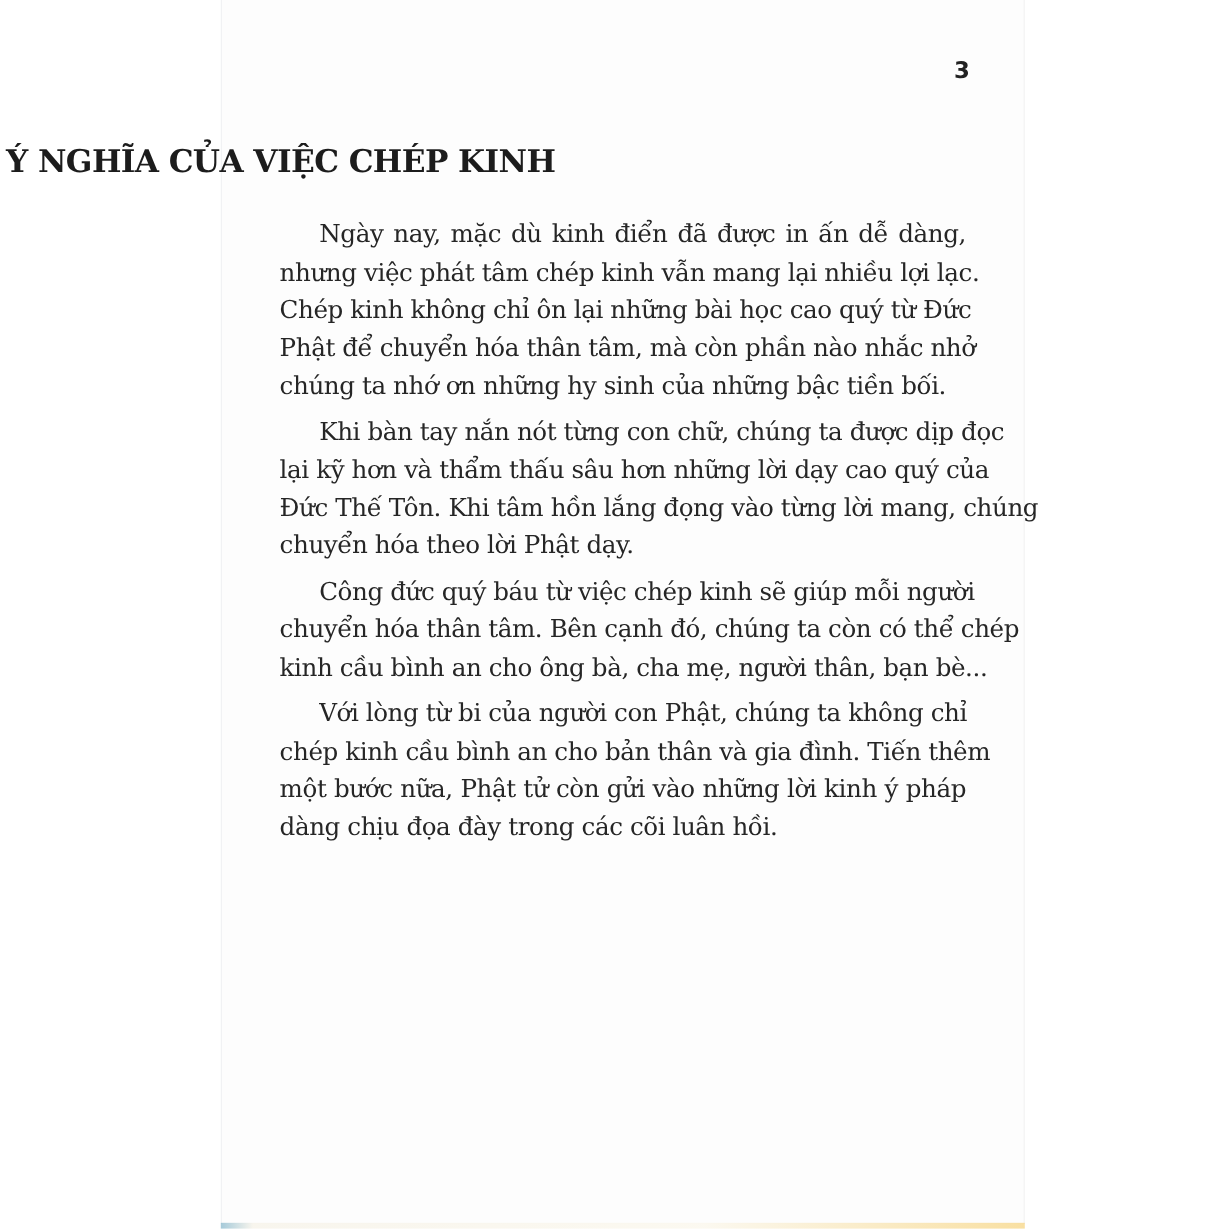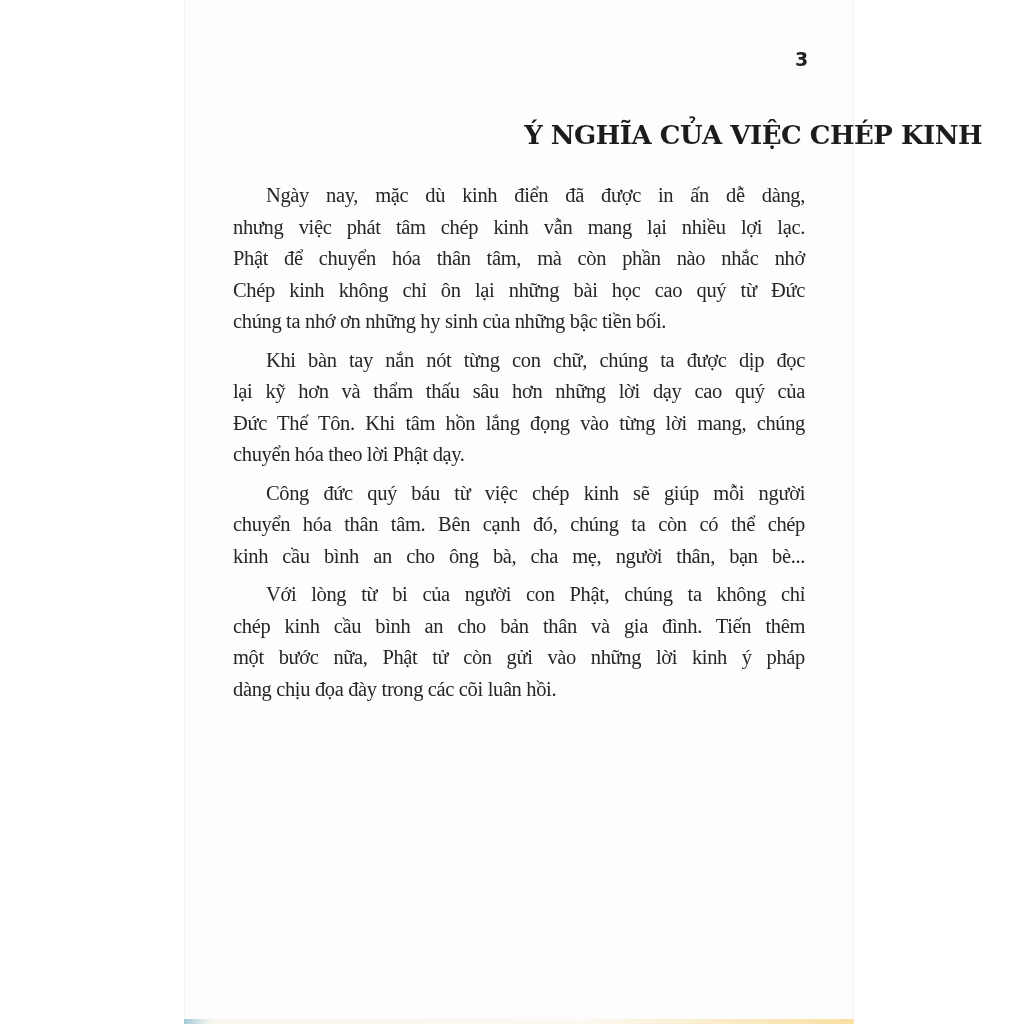--- a/index.html
+++ b/index.html
@@ -43,21 +43,21 @@
       font-family: "DejaVu Sans", sans-serif;
       font-weight: bold;
       font-size: 19px;
       color: #222;
     }
     .title {
       position: absolute;
       left: 0;
       width: 982px;
       top: 120px;
-      text-align: right;
+      text-align: left;
       font-family: "DejaVu Serif", serif;
       font-weight: bold;
       font-size: 26px;
       letter-spacing: -0.5px;
       color: #1c1c1c;
       padding-left: 5px;
       box-sizing: border-box;
     }
     .body {
       position: absolute;
@@ -72,21 +72,20 @@
     }
     .para {
       margin: 0 0 7px 0;
       text-indent: 0;
     }
     .line {
       display: block;
       white-space: nowrap;
       text-align: justify;
       text-align-last: justify;
-      font-family: Liberation Serif, serif;
     }
     .line.last {
       text-align-last: left;
     }
     .line.indent {
       padding-left: 33px;
     }
   </style>
 </head>
 <body>
@@ -95,22 +94,22 @@
   <div class="page"></div>
   <div class="page-edge-bottom"></div>
 
   <div class="page-number">3</div>
   <div class="title">Ý NGHĨA CỦA VIỆC CHÉP KINH</div>
 
   <div class="body">
     <div class="para">
       <span class="line indent">Ngày nay, mặc dù kinh điển đã được in ấn dễ dàng,</span>
       <span class="line">nhưng việc phát tâm chép kinh vẫn mang lại nhiều lợi lạc.</span>
+      <span class="line">Chép kinh không chỉ ôn lại những bài học cao quý từ Đức</span>
       <span class="line">Phật để chuyển hóa thân tâm, mà còn phần nào nhắc nhở</span>
-      <span class="line">Chép kinh không chỉ ôn lại những bài học cao quý từ Đức</span>
       <span class="line last">chúng ta nhớ ơn những hy sinh của những bậc tiền bối.</span>
     </div>
     <div class="para">
       <span class="line indent">Khi bàn tay nắn nót từng con chữ, chúng ta được dịp đọc</span>
       <span class="line">lại kỹ hơn và thẩm thấu sâu hơn những lời dạy cao quý của</span>
       <span class="line">Đức Thế Tôn. Khi tâm hồn lắng đọng vào từng lời mang, chúng</span>
       <span class="line last">chuyển hóa theo lời Phật dạy.</span>
     </div>
     <div class="para">
       <span class="line indent">Công đức quý báu từ việc chép kinh sẽ giúp mỗi người</span>

